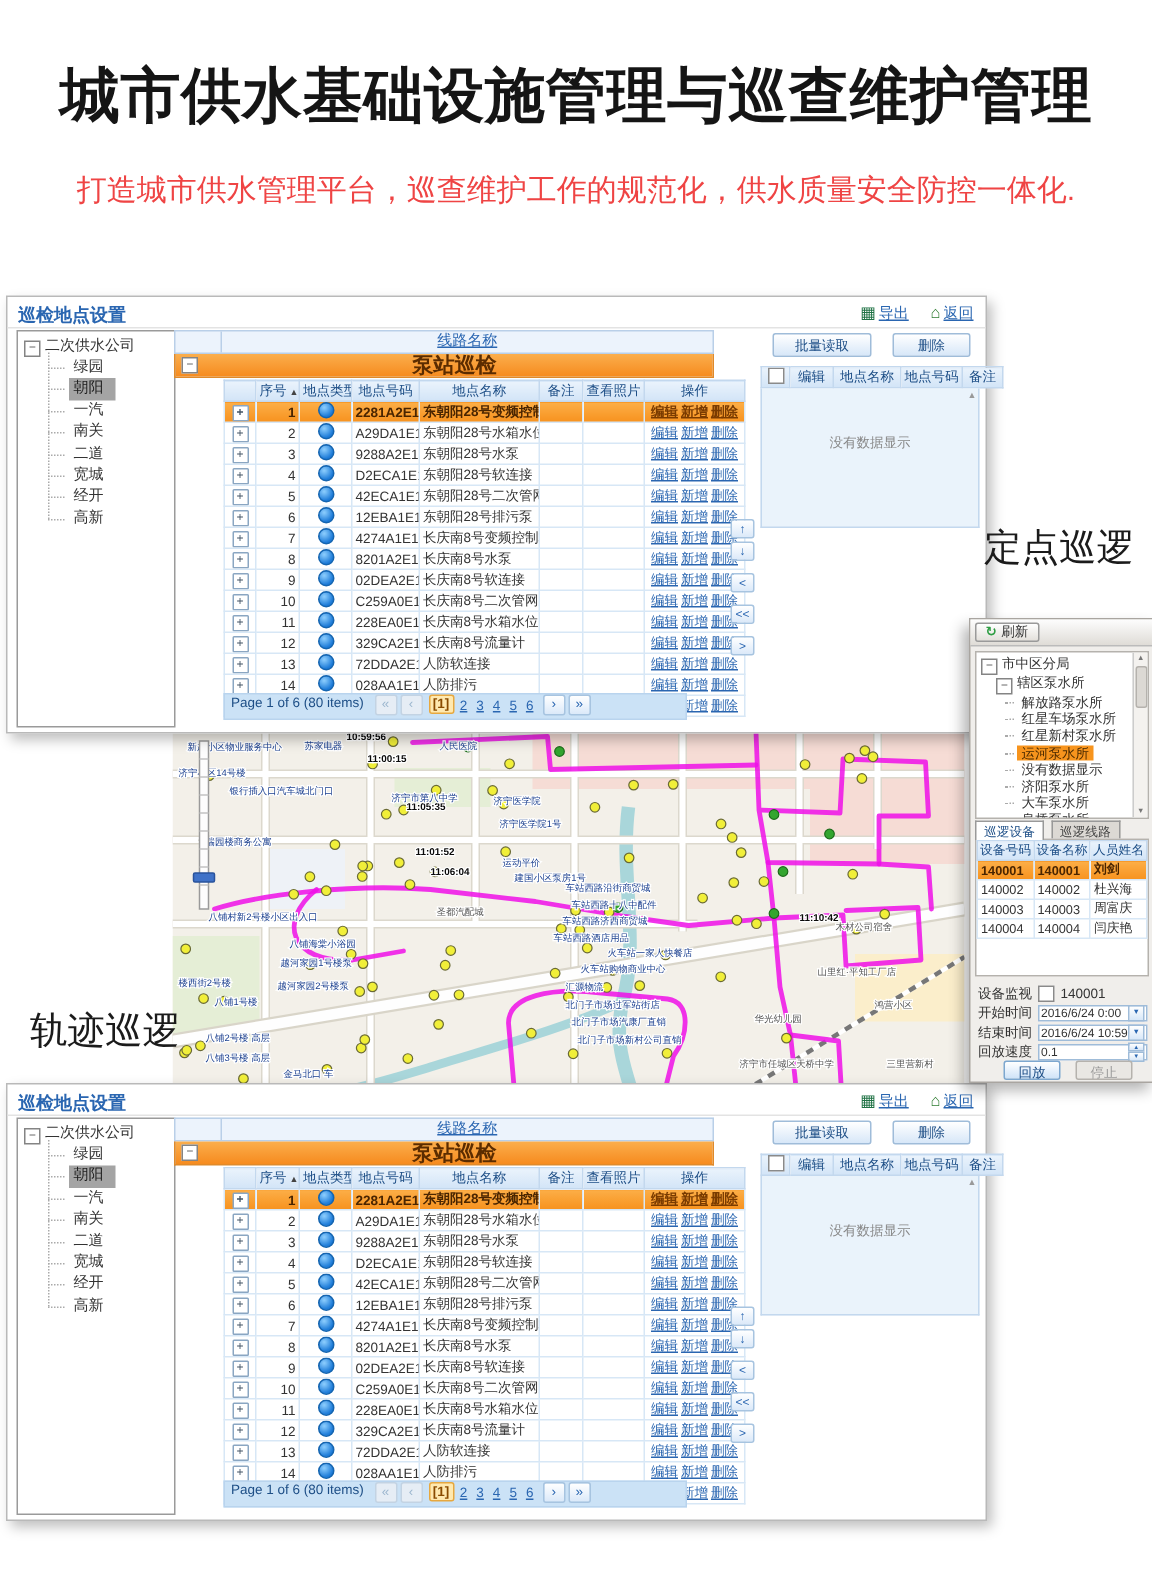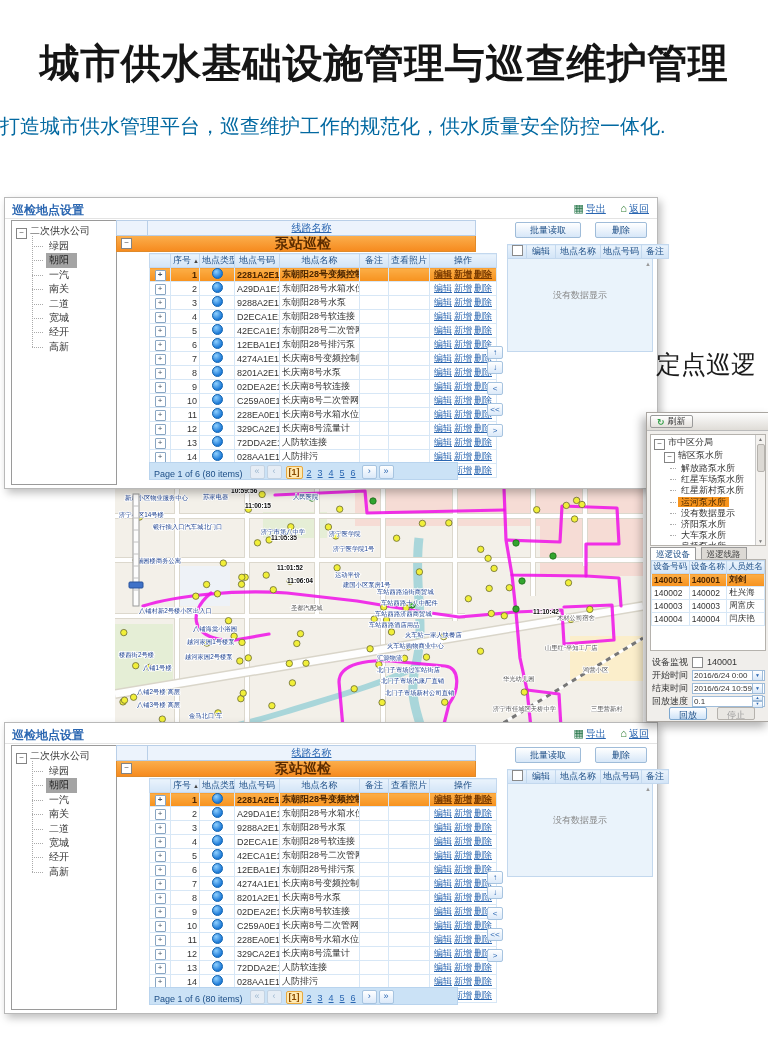--- a/index.html
+++ b/index.html
@@ -2,21 +2,21 @@
 <html><head>
 <meta charset="utf-8">
 <style>
   html,body{margin:0;padding:0;background:#fff;}
   #stage{position:relative;width:768px;height:1057px;background:#fff;overflow:hidden;
          font-family:"Liberation Sans","DejaVu Sans",sans-serif;}
 
   
   #page-header{position:absolute;left:0;top:0;width:768px;}
   #page-title{margin:36px 0 0 0;text-align:center;font-size:40px;font-weight:bold;color:#151515;letter-spacing:0.5px;}
-  #page-subtitle{margin:22px 0 0 0;text-align:left;font-size:20px;color:#0369a1;}
+  #page-subtitle{margin:22px 0 0 0;text-align:center;font-size:20px;color:#ef4444;}
 
   
   .caption{position:absolute;font-size:25px;color:#1b1b1b;z-index:30;}
   #cap-fixed{left:656px;top:348px;}
   #cap-track{left:20px;top:670px;}
   #cap-leak{left:652px;top:944px;}
 
   
   .win{position:absolute;width:652px;height:290px;background:#fff;border:1px solid #b9b9b9;
        box-shadow:3px 4px 8px rgba(0,0,0,.25);z-index:10;font-size:9px;}
@@ -61,21 +61,21 @@
   .data-tbl .c4{width:24px;}
   .data-tbl .c5{width:36px;}
   .data-tbl .c6{width:62px;text-align:center;}
   .sort{font-size:6px;color:#444;margin-left:2px;}
   .xbox{width:9px;height:9px;border:1px solid #8aa6c2;background:#fff;color:#456;font-size:8px;line-height:8px;text-align:center;display:inline-block;border-radius:1px;cursor:pointer;}
   .dot{width:9px;height:9px;border-radius:50%;background:radial-gradient(circle at 35% 30%,#8fd0ff,#1d7bd8 70%);border:1px solid #1565b0;display:inline-block;}
   .oplink{color:#2a66b1;text-decoration:underline;margin:0 1px;cursor:pointer;}
   tr.sel td{background:linear-gradient(#FCAE47,#F7921E);color:#4a2500;font-weight:bold;}
   tr.sel .oplink{color:#7a3b00;}
 
-  .pager{position:absolute;left:33px;top:242px;width:299px;height:16px;background:#CBE2F6;border:1px solid #B9D4EE;display:flex;align-items:flex-end;gap:2px;padding:0 4px;color:#1d4e86;}
+  .pager{position:absolute;left:33px;top:242px;width:299px;height:16px;background:#CBE2F6;border:1px solid #B9D4EE;display:flex;align-items:flex-start;gap:2px;padding:0 4px;color:#1d4e86;}
   .pg-text{margin-right:5px;}
   .pg-btn{width:13px;height:12px;background:linear-gradient(#fff,#dbe9f9);border:1px solid #A7C4E0;border-radius:2px;color:#2a66b1;font-size:9px;line-height:11px;text-align:center;cursor:pointer;}
   .pg-btn.dis{color:#9db7cf;background:#e6edf5;border-color:#c3d3e3;cursor:default;}
   .pg-pages{display:flex;align-items:center;gap:2px;margin:0 2px;}
   .pg-cur{background:#FFE9B0;border:1px solid #E7A83F;color:#8a4b00;font-weight:bold;padding:0 2px;border-radius:2px;line-height:11px;}
   .pg-link{color:#2a66b1;text-decoration:underline;padding:0 2px;cursor:pointer;}
 
   
   .mover{position:absolute;left:478px;top:126px;width:16px;display:flex;flex-direction:column;}
   .mv{width:16px;height:13px;margin-bottom:2px;background:linear-gradient(#fff,#dbe9f9);border:1px solid #A7C4E0;border-radius:2px;color:#2a66b1;font-size:8px;line-height:12px;text-align:center;box-sizing:border-box;cursor:pointer;}
@@ -907,13 +907,14 @@
           </span>
       </div>
     </div>
     <div class="ep-actions">
       <button class="play">回放</button>
       <button class="stop">停止</button>
     </div>
   </aside>
 
   <div id="cap-fixed" class="caption">定点巡逻</div>
+  <div id="cap-track" class="caption">轨迹巡逻</div>
 </div>
 
 </body></html>

